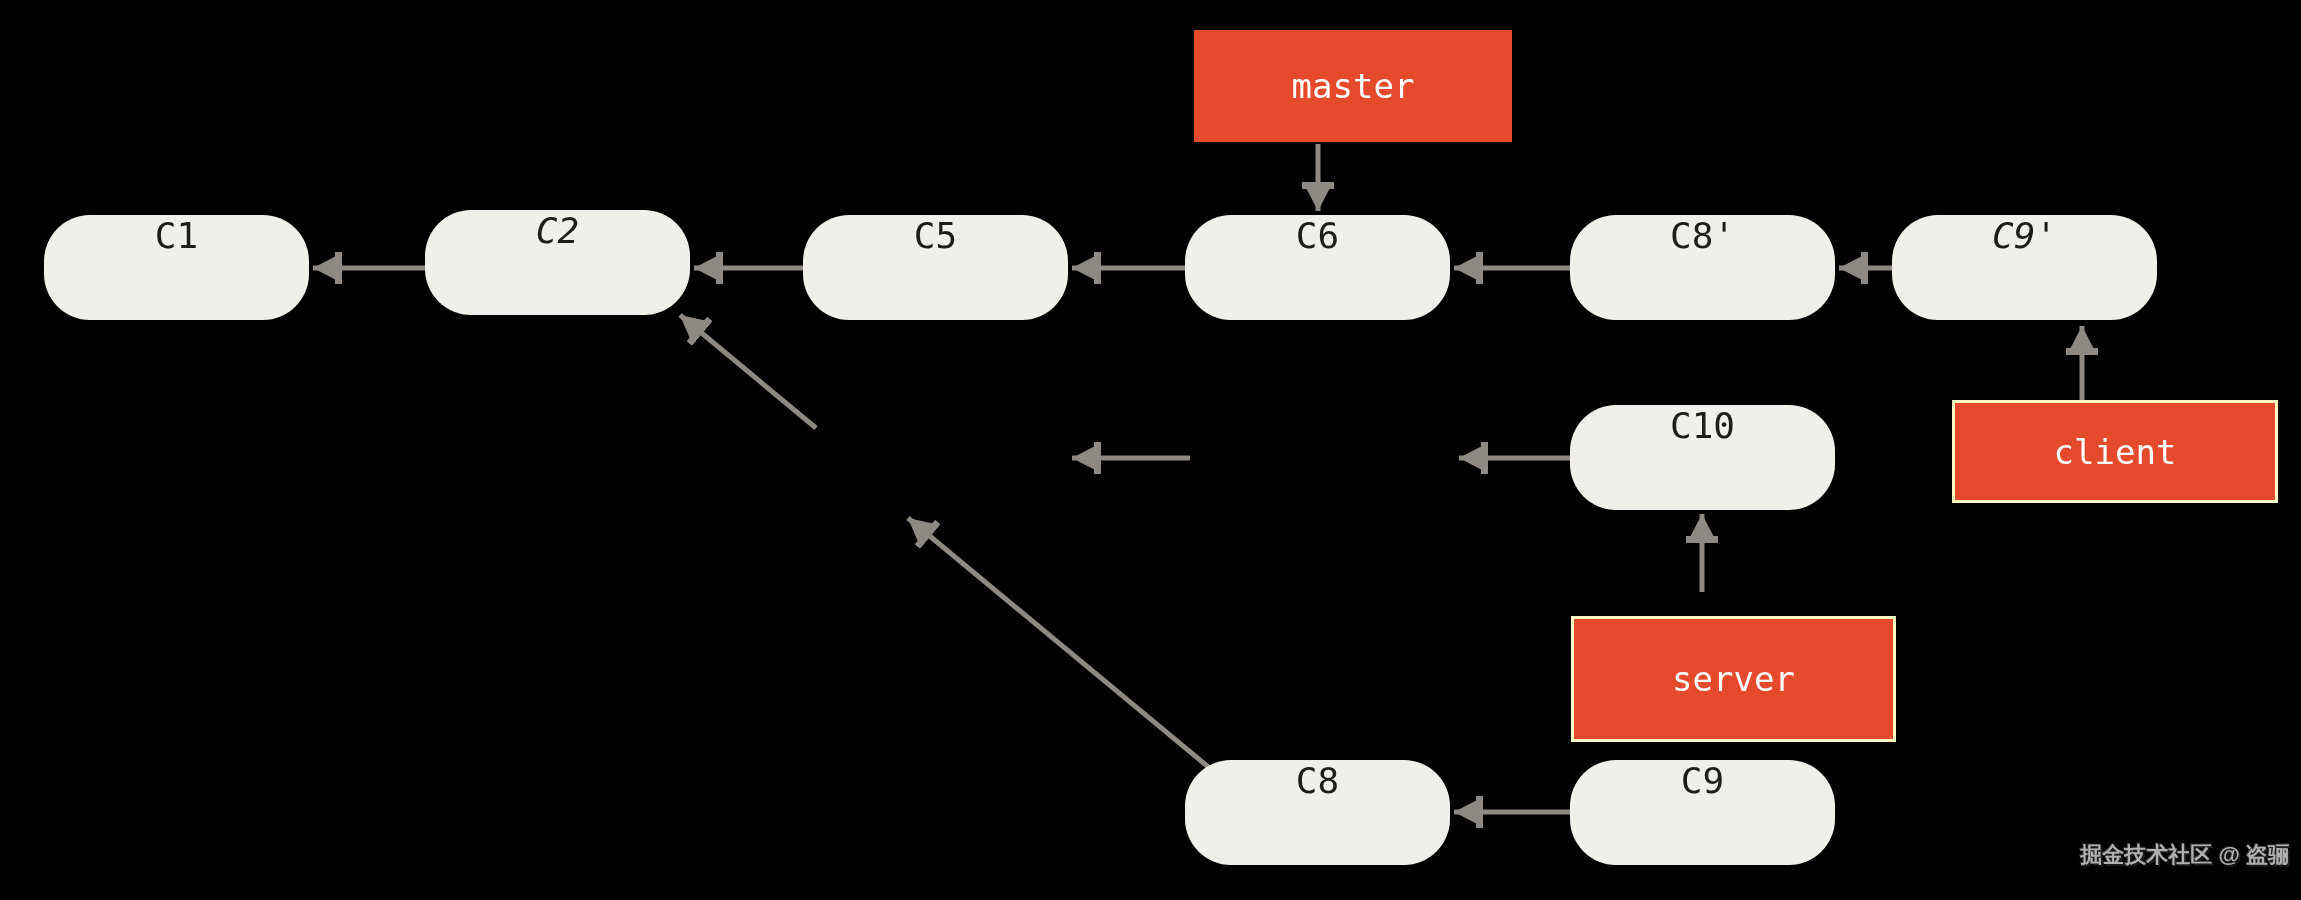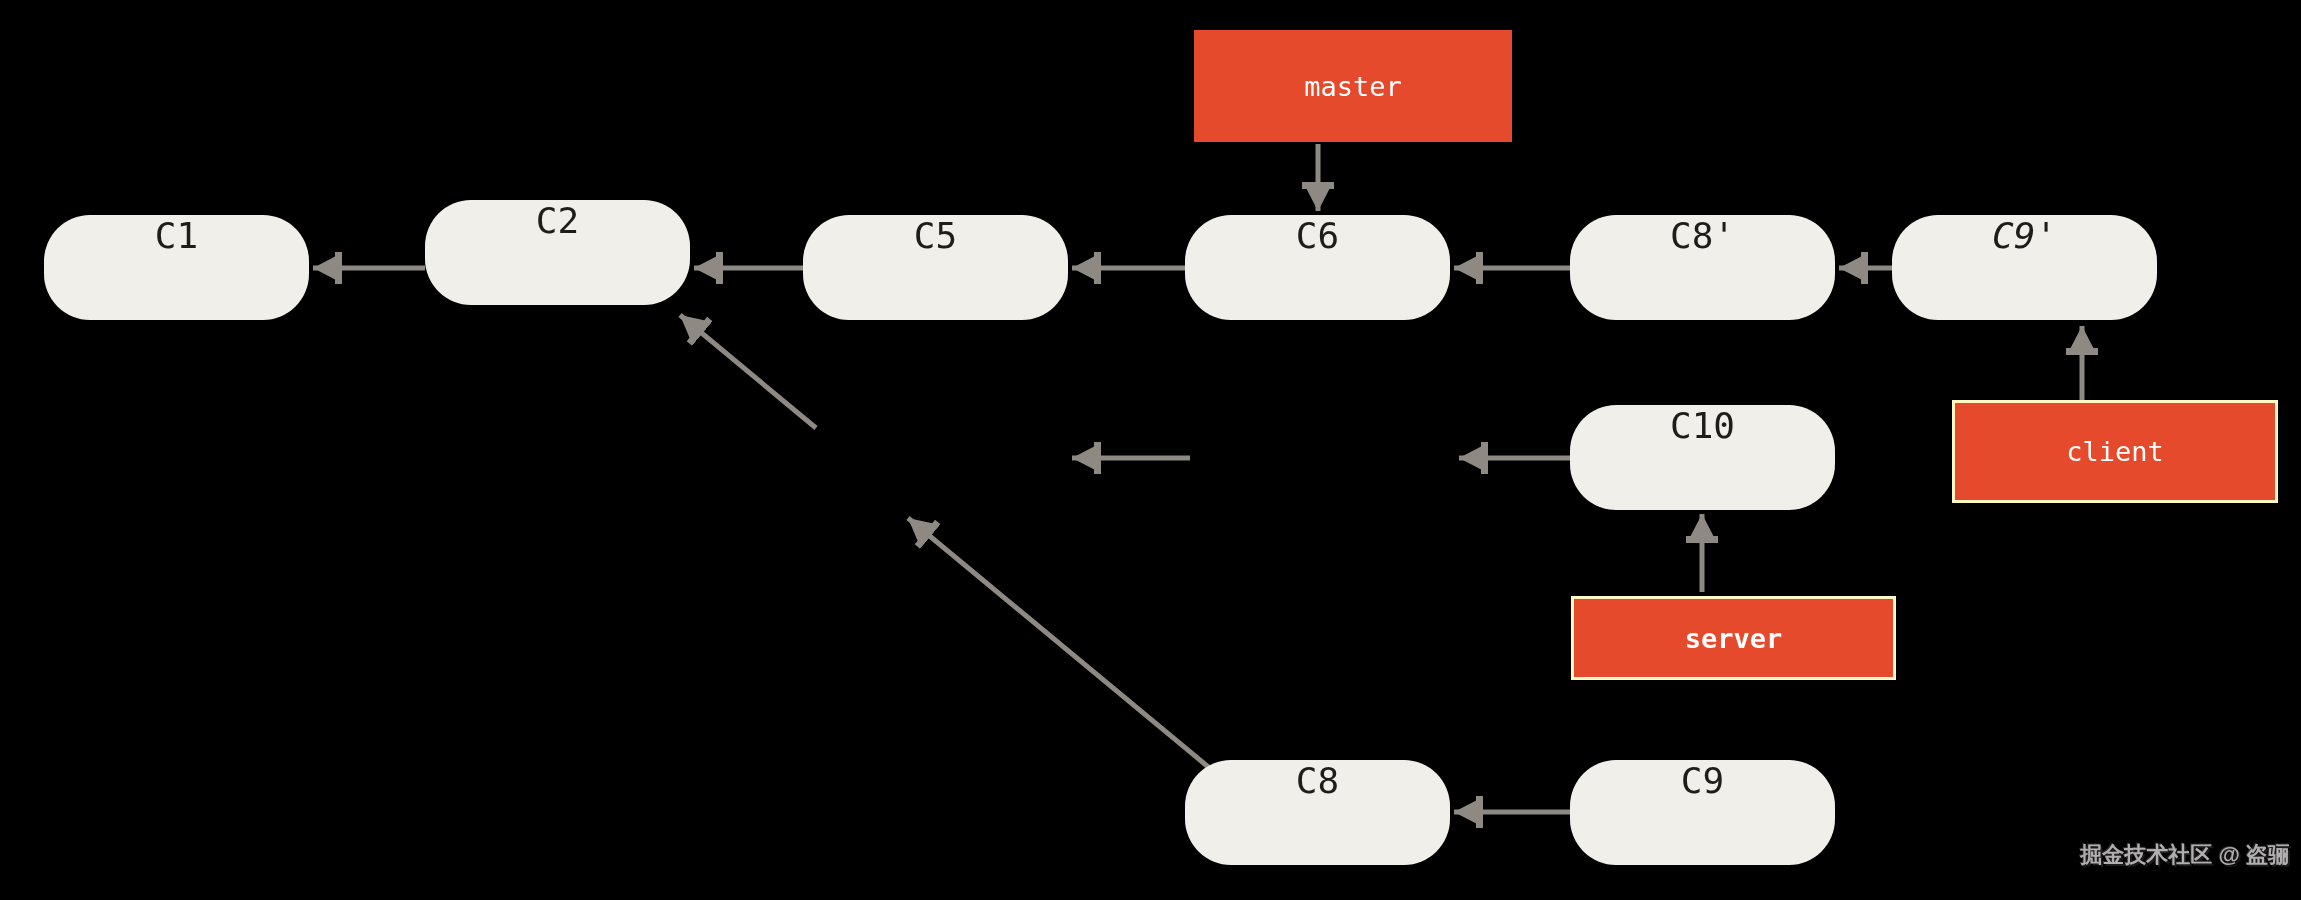--- a/index.html
+++ b/index.html
@@ -32,21 +32,21 @@
     justify-content: center;
     font-size: 36px;
     color: #1e1d1a;
   }
   .branch {
     position: absolute;
     background: #e54a2c;
     display: flex;
     align-items: center;
     justify-content: center;
-    font-size: 27px;
+    font-size: 34px;
     color: #ffffff;
     box-sizing: border-box;
   }
   .branch.bordered {
     border: 3px solid #fef9c3;
   }
   .watermark {
     position: absolute;
     left: 2020px;
     top: 840px;
@@ -85,21 +85,21 @@
       <line x1="2082" y1="400" x2="2082" y2="326" marker-end="url(#arrowhead)"></line>
       <line x1="1702" y1="592" x2="1702" y2="514" marker-end="url(#arrowhead)"></line>
       <line x1="816" y1="428" x2="680" y2="315" marker-end="url(#arrowhead)"></line>
       <line x1="1212" y1="770" x2="908" y2="518" marker-end="url(#arrowhead)"></line>
     </g>
   </svg>
 
   <div class="commit" style="left:44px;   top:215px;">
       <span>C1</span>
     </div>
-  <div class="commit" style="left:425px;  top:200px;">
+  <div class="commit" style="left:425px;  top:210px;font-style:italic;">
       <span>C2</span>
     </div>
   <div class="commit" style="left:803px;  top:215px;">
       <span>C5</span>
     </div>
   <div class="commit" style="left:1185px; top:215px;">
       <span>C6</span>
     </div>
   <div class="commit" style="left:1570px; top:215px;">
       <span>C8'</span>
@@ -118,19 +118,19 @@
   <div class="commit" style="left:1570px; top:760px;">
       <span>C9</span>
     </div>
 
   <div class="branch" style="left:1194px; top:30px;  width:318px; height:112px;">
       <span>master</span>
     </div>
   <div class="branch bordered" style="left:1952px; top:400px; width:326px; height:103px;">
       <span>client</span>
     </div>
-  <div class="branch bordered" style="left:1571px; top:596px; width:325px; height:84px;font-weight:bold;">
+  <div class="branch bordered" style="left:1571px; top:616px; width:325px; height:126px;">
       <span>server</span>
     </div>
 
   <div class="watermark">掘金技术社区 @ 盗骊</div>
 
 </div>
 
 </body></html>

